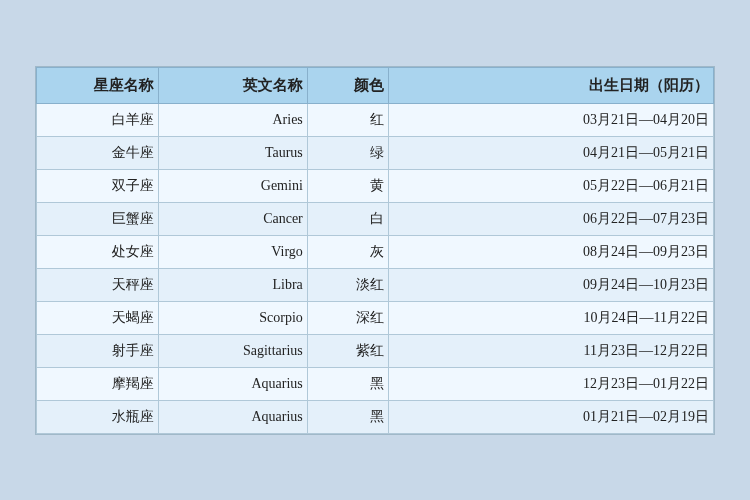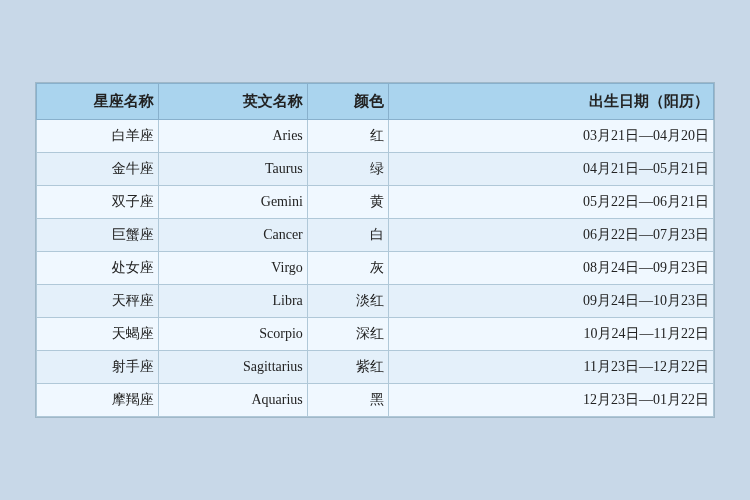--- a/index.html
+++ b/index.html
@@ -111,15 +111,21 @@
           <td>Sagittarius</td>
           <td>紫红</td>
           <td>11月23日—12月22日</td>
         </tr>
         <tr>
           <td>摩羯座</td>
           <td>Aquarius</td>
           <td>黑</td>
           <td>12月23日—01月22日</td>
         </tr>
+        <tr>
+          <td>水瓶座</td>
+          <td>Aquarius</td>
+          <td>黑</td>
+          <td>01月21日—02月19日</td>
+        </tr>
       </tbody>
   </table>
 </div>
 
 </body></html>

